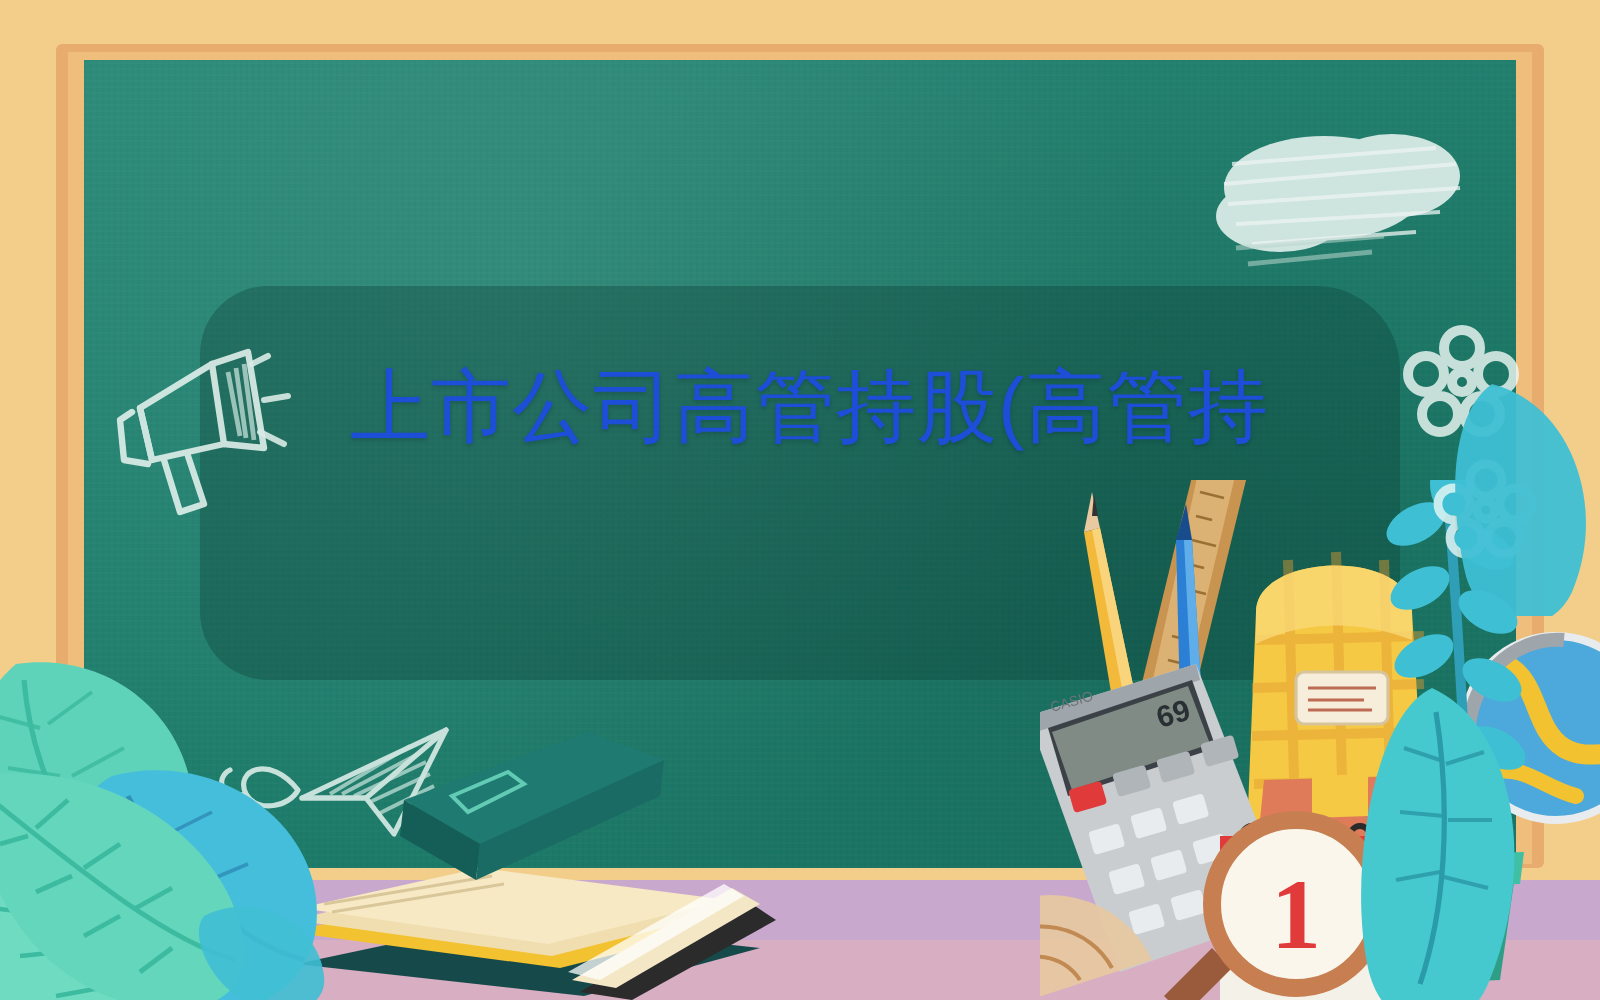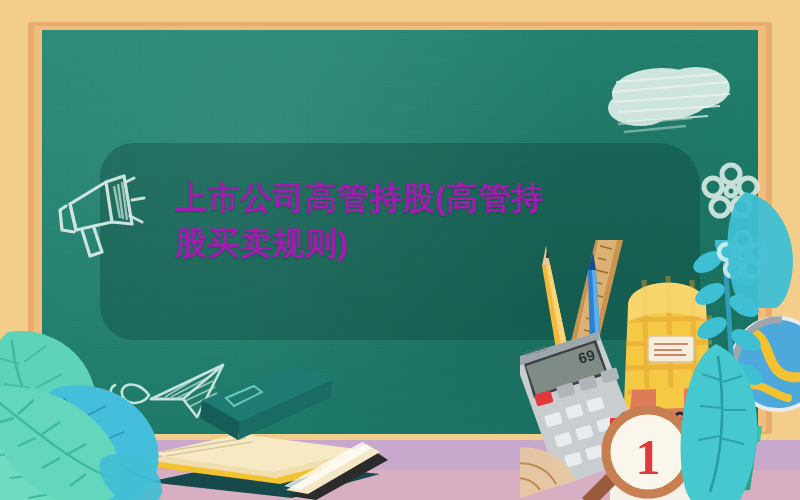--- a/index.html
+++ b/index.html
@@ -42,21 +42,21 @@
   
   .title-panel{
     position:absolute; left:100px; top:143px; width:600px; height:197px;
     background:rgba(10,52,48,.30);
     border-radius:34px 42px 0 34px;
   }
 
   
   .title{
     position:absolute; left:175px; top:176px; width:490px;
-    color:#a21caf; font-size:32px; line-height:1.42; font-weight:bold;
+    color:#1d4ed8; font-size:40px; line-height:1.42; font-weight:normal;
     letter-spacing:.5px;
     text-shadow:0 1px 2px rgba(0,0,0,.18);
     z-index:9;
   }
 
   
   .chalk{ position:absolute; z-index:4; opacity:.92; }
   .chalk svg{ display:block; }
   .chalk-megaphone{ left:48px; top:152px; }
   .chalk-cloud{ left:600px; top:52px; }
@@ -175,21 +175,20 @@
         <path d="M80 46 L110 32"></path>
           <path d="M84 52 L112 38"></path>
       </g>
     </svg>
   </div>
 
   <div class="title-panel"></div>
 
   <div class="title">
     <div>上市公司高管持股(高管持</div>
-    <div>股买卖规则)</div>
   </div>
 
   <svg class="leaf" style="left:-18px; top:318px; z-index:6;" width="230" height="200" viewBox="0 0 230 200">
     <g>
       <path d="M26 14 C80 6 126 52 112 108 C100 156 44 176 12 148 C-14 124 -8 42 26 14 Z" fill="#5FD3BA"></path>
       <path d="M30 22 C34 70 58 118 100 150" stroke="#3DBBA0" stroke-width="2.6" fill="none"></path>
       <g stroke="#3DBBA0" stroke-width="2" fill="none" opacity=".85">
         <path d="M38 46 L16 40"></path>
           <path d="M48 70 L22 66"></path>
           <path d="M60 94 L32 92"></path>

